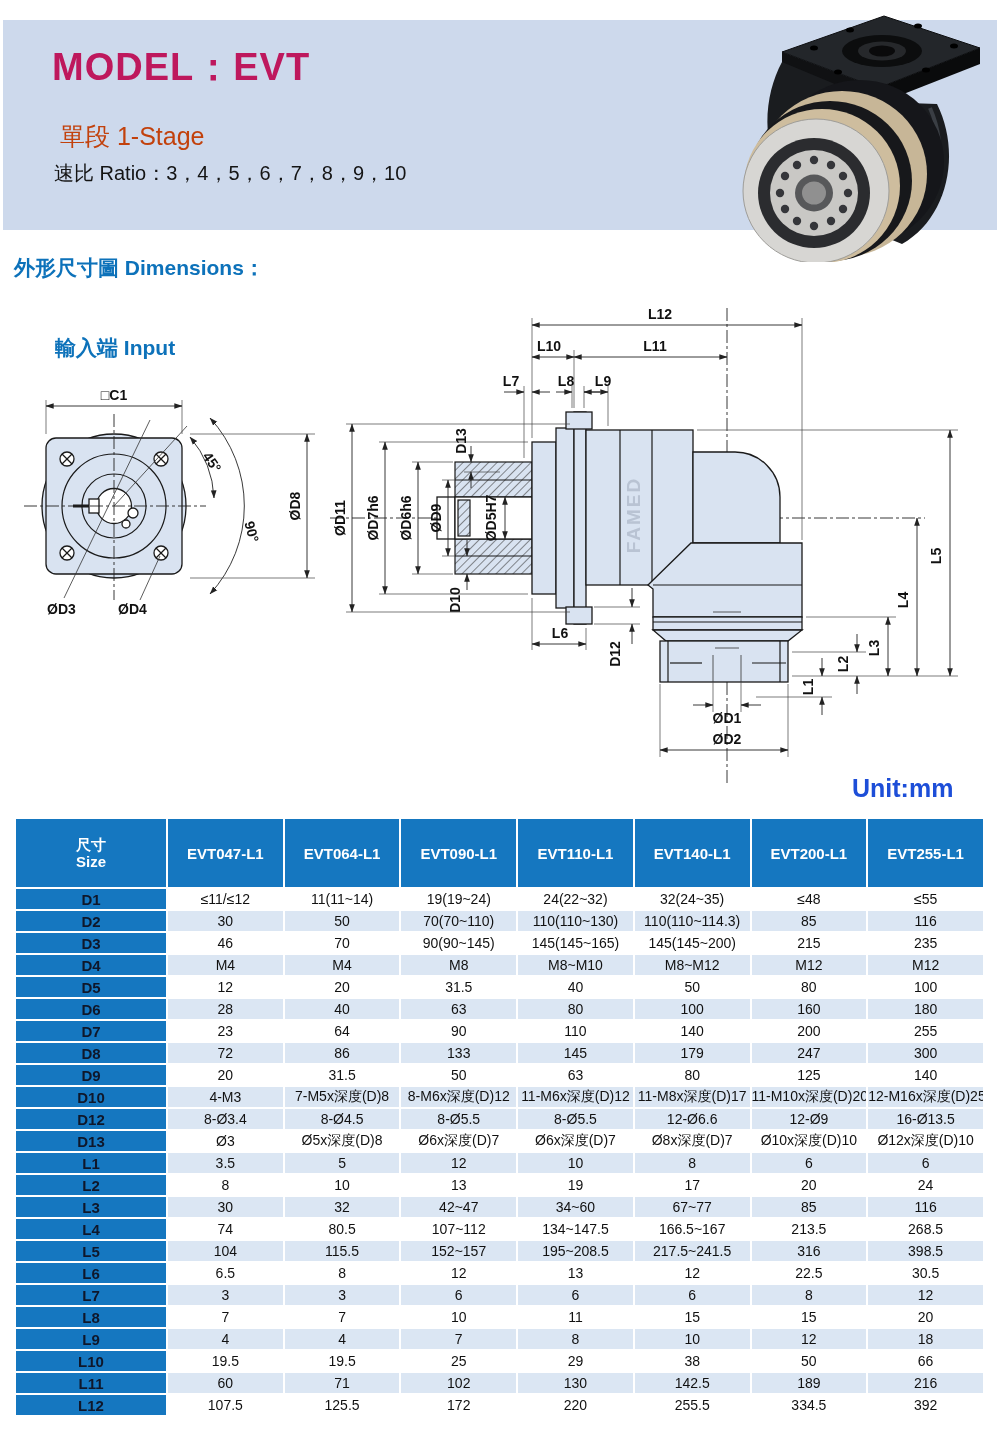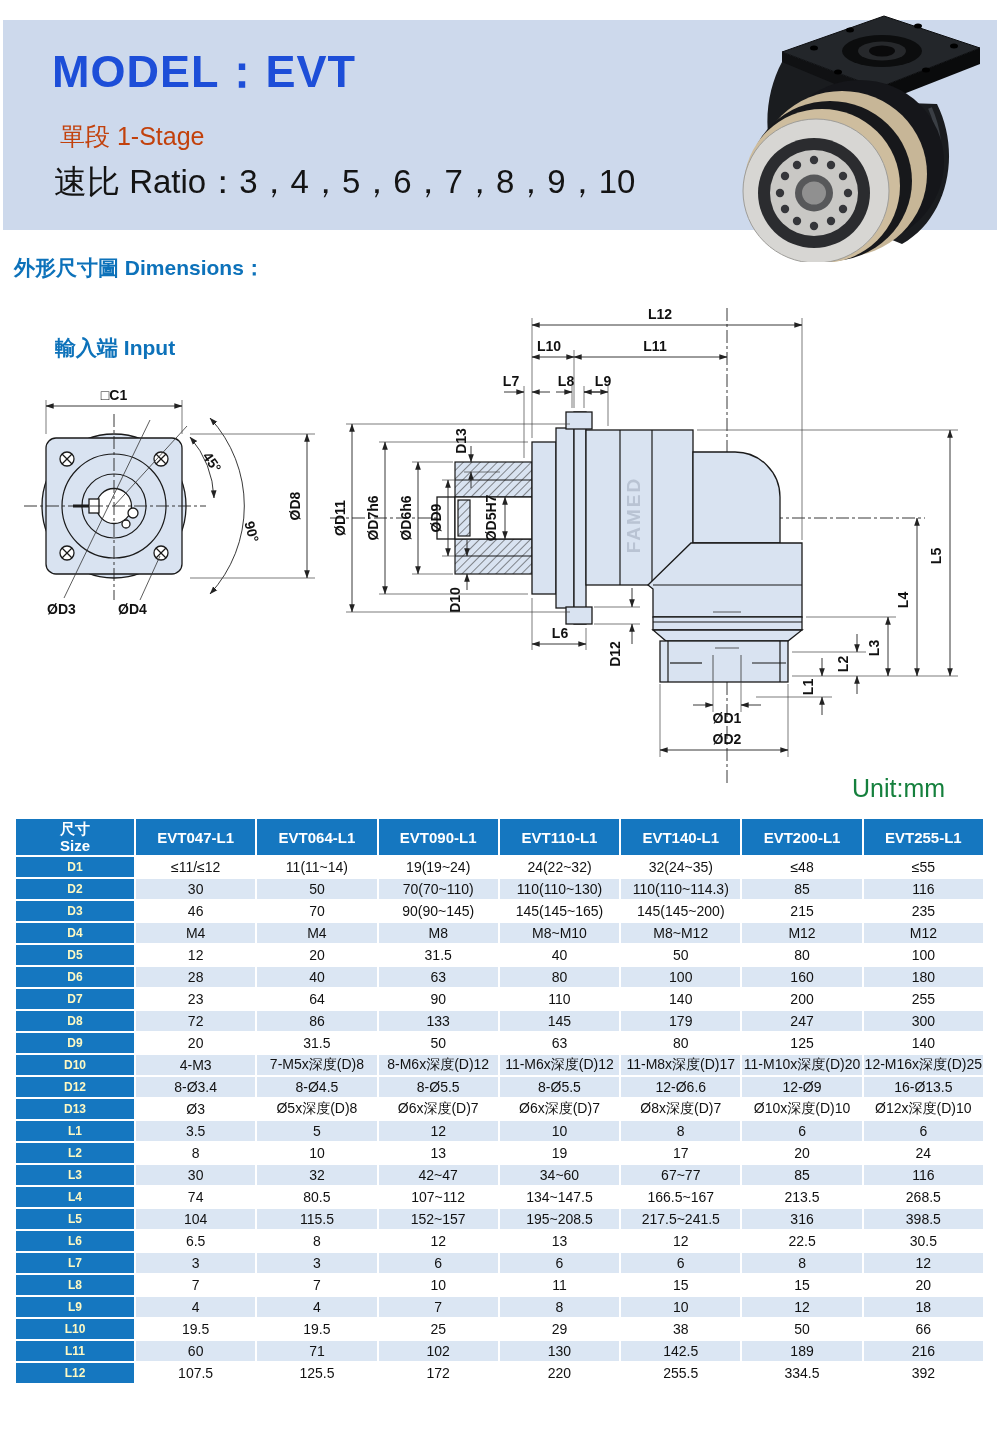--- a/index.html
+++ b/index.html
@@ -1,48 +1,48 @@
 <!DOCTYPE html>
 <html><head>
 <meta charset="utf-8">
 <style>
   html,body{margin:0;padding:0}
   body{width:1000px;height:1443px;position:relative;background:#fff;
        font-family:"Liberation Sans",sans-serif;overflow:hidden}
   .banner{position:absolute;left:3px;top:20px;width:994px;height:210px;background:#cdd9ec}
-  .title{position:absolute;left:52px;top:42px;font-size:45px;font-weight:bold;color:#1d4ed8;letter-spacing:1px}
+  .title{position:absolute;left:52px;top:42px;font-size:38px;font-weight:bold;color:#be185d;letter-spacing:1px}
   .stage{position:absolute;left:60px;top:120px;font-size:25px;color:#c2410c}
-  .ratio{position:absolute;left:54px;top:160px;font-size:33px;color:#141414}
+  .ratio{position:absolute;left:54px;top:160px;font-size:20px;color:#141414}
   .photo{position:absolute;left:722px;top:4px;width:268px;height:258px}
   .dimhead{position:absolute;left:14px;top:254px;font-size:21px;font-weight:bold;color:#0d72ba}
   .drawing{position:absolute;left:0;top:300px;width:1000px;height:485px}
-  .unit{position:absolute;left:852px;top:774px;font-size:25px;font-weight:normal;color:#15803d}
+  .unit{position:absolute;left:852px;top:774px;font-size:25px;font-weight:bold;color:#1d4ed8}
 
   
   .ol{fill:#d9e3f1;stroke:#1a1a1a;stroke-width:1.3}
   .wh{fill:#ffffff;stroke:#1a1a1a;stroke-width:1.3}
   .ht{fill:url(#hat);stroke:#1a1a1a;stroke-width:1.2}
   .ln{stroke:#1a1a1a;stroke-width:1.2;fill:none}
   .tn{stroke:#333;stroke-width:0.8;fill:none}
   .dim{stroke:#222;stroke-width:0.9;fill:none}
   .ext{stroke:#444;stroke-width:0.7;fill:none}
   .cl{stroke:#222;stroke-width:0.9;fill:none;stroke-dasharray:13 3 3 3}
   .dt{font:bold 14px "Liberation Sans",sans-serif;fill:#111}
   .bluetxt{font:bold 21px "Liberation Sans",sans-serif;fill:#0d72ba}
   .logo{font:bold 19px "Liberation Sans",sans-serif;fill:#b9c3d3;letter-spacing:2px}
 
   
   table.dims{position:absolute;left:14px;top:817px;width:971px;border-collapse:separate;
              border-spacing:2px;background:#fff;table-layout:fixed}
   table.dims th{background:#1577c0;color:#fff;font-size:15px;font-weight:bold;height:36px;
-                line-height:17px;padding:0;text-align:center}
+                line-height:17px;padding:16px;text-align:center}
   table.dims th.size{width:118px}
   table.dims td{font-size:14px;color:#111;text-align:center;height:20px;padding:0;
                 white-space:nowrap;overflow:hidden;background:#fff}
-  table.dims td.rl{background:#1577c0;color:#fef9c3;font-weight:bold;font-size:12px}
+  table.dims td.rl{background:#1577c0;color:#0f172a;font-weight:bold;font-size:15px}
   table.dims tr.tint td:not(.rl){background:#dbe6f3}
 </style>
 </head>
 <body>
 
 <div class="banner"></div>
 <div class="title">MODEL：EVT</div>
 <div class="stage">單段 1-Stage</div>
 <div class="ratio">速比 Ratio：3，4，5，6，7，8，9，10</div>
 

